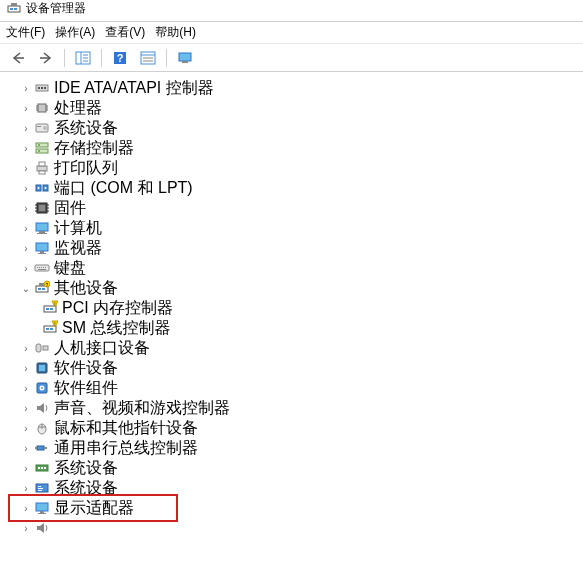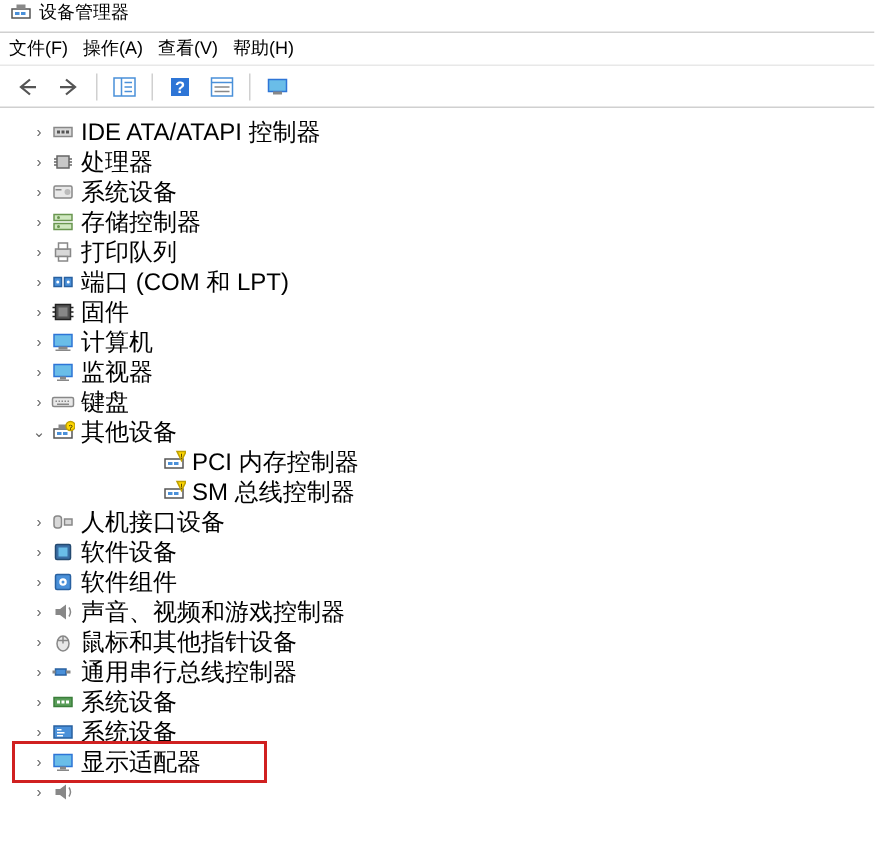--- a/index.html
+++ b/index.html
@@ -7,21 +7,21 @@
   .titlebar { display: flex; align-items: flex-start; height: 22px; padding: 0 6px; border-bottom: 1px solid #d0d0d0; }
   .titlebar .icon { width: 16px; height: 16px; margin-right: 4px; display: inline-flex; }
   .titlebar .title { font-size: 12px; }
   .menubar { display: flex; height: 22px; align-items: center; padding: 0 6px; gap: 10px; border-bottom: 1px solid #e8e8e8; }
   .menubar .menu-item { font-size: 12px; cursor: default; }
   .toolbar { display: flex; height: 28px; align-items: center; padding: 0 6px; gap: 4px; border-bottom: 1px solid #d0d0d0; }
   .toolbar .btn { width: 24px; height: 22px; display: inline-flex; align-items: center; justify-content: center; border: 1px solid transparent; cursor: default; }
   .toolbar .sep { width: 1px; height: 18px; background: #d0d0d0; margin: 0 2px; }
   .tree { padding: 6px 0; }
   .tree-node { display: flex; align-items: center; height: 20px; padding-left: 20px; white-space: nowrap; cursor: default; position: relative; }
-  .tree-node.child { padding-left: 46px; margin-left: 48px; }
+  .tree-node.child { padding-left: 28px; }
   .tree-node .arrow { width: 12px; display: inline-flex; justify-content: center; color: #666; font-size: 10px; margin-right: 2px; }
   .tree-node .node-icon { width: 16px; height: 16px; display: inline-flex; align-items: center; justify-content: center; margin-right: 4px; }
   .tree-node .label { font-size: 16px; }
   .highlighted { position: absolute; border: 2px solid #d02020; left: 8px; width: 170px; height: 28px; top: -4px; pointer-events: none; }
   svg { display: block; }
 </style>
 </head>
 <body>
 
 <div class="titlebar">

